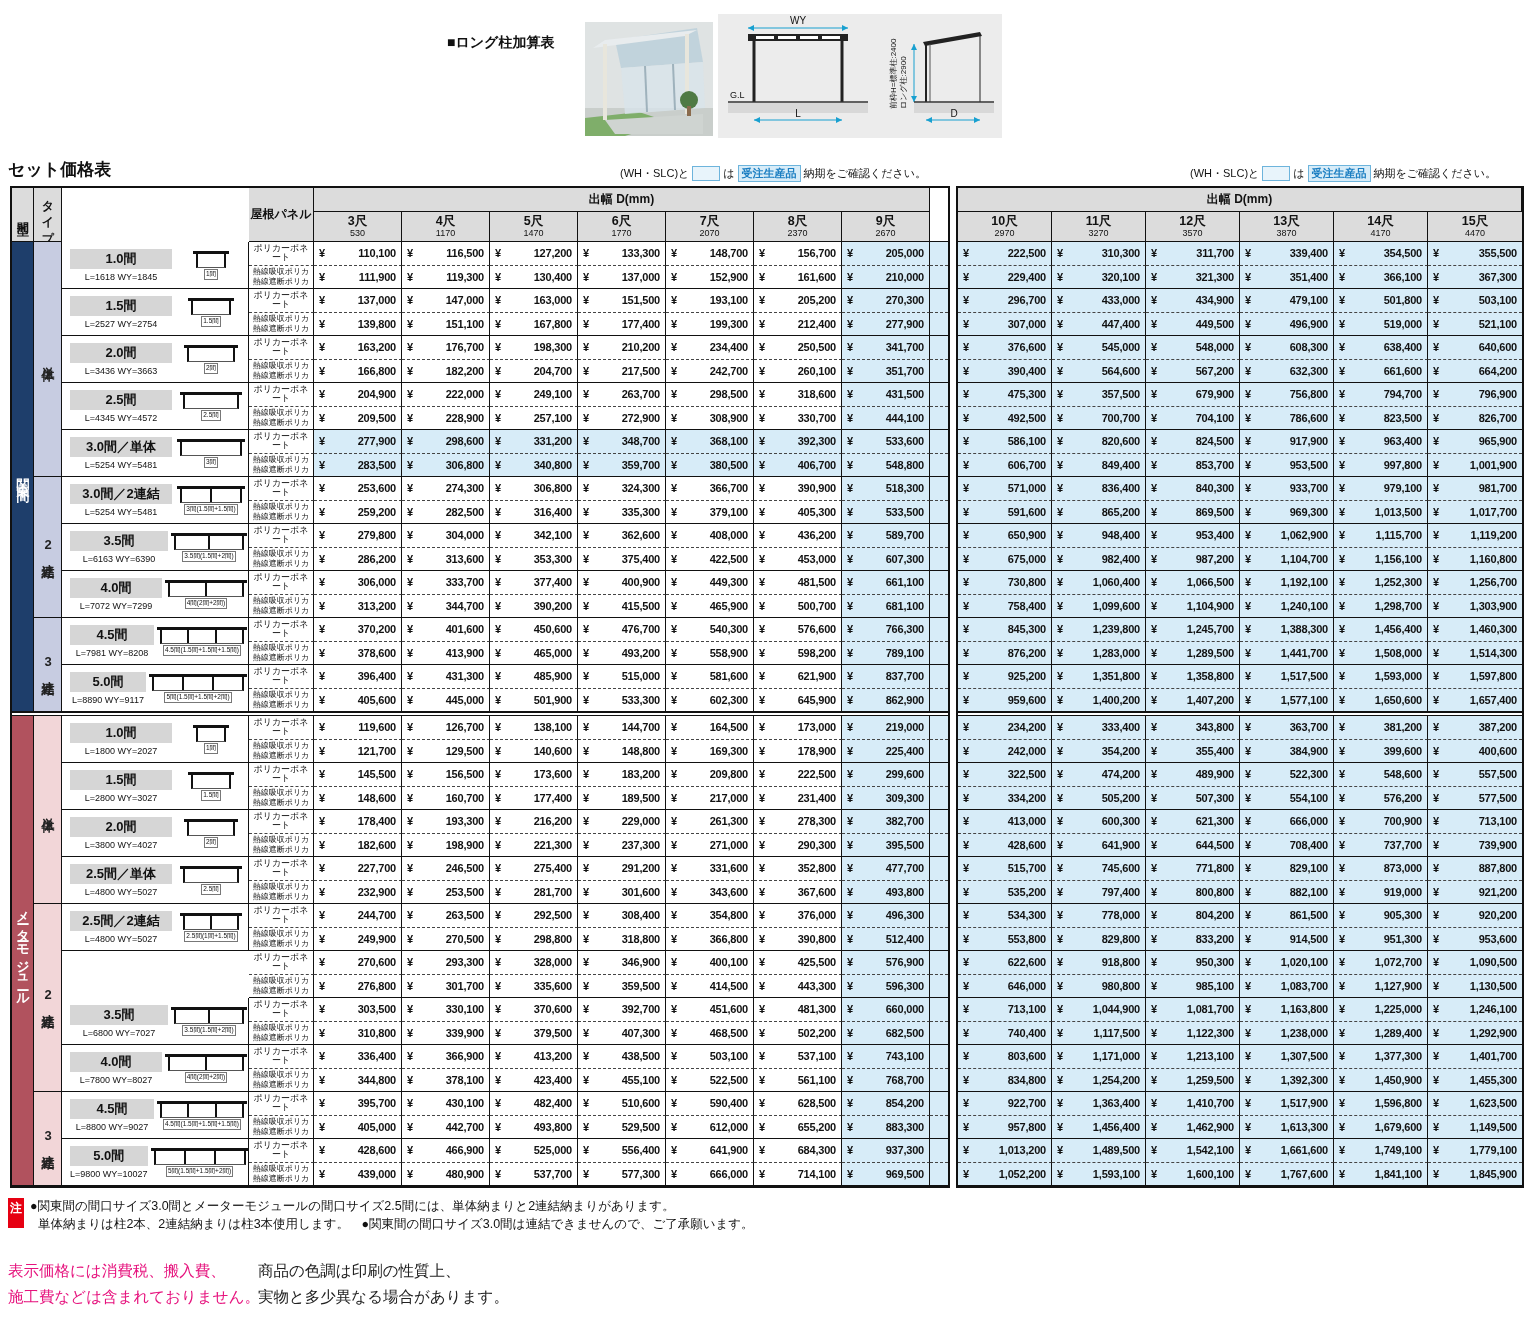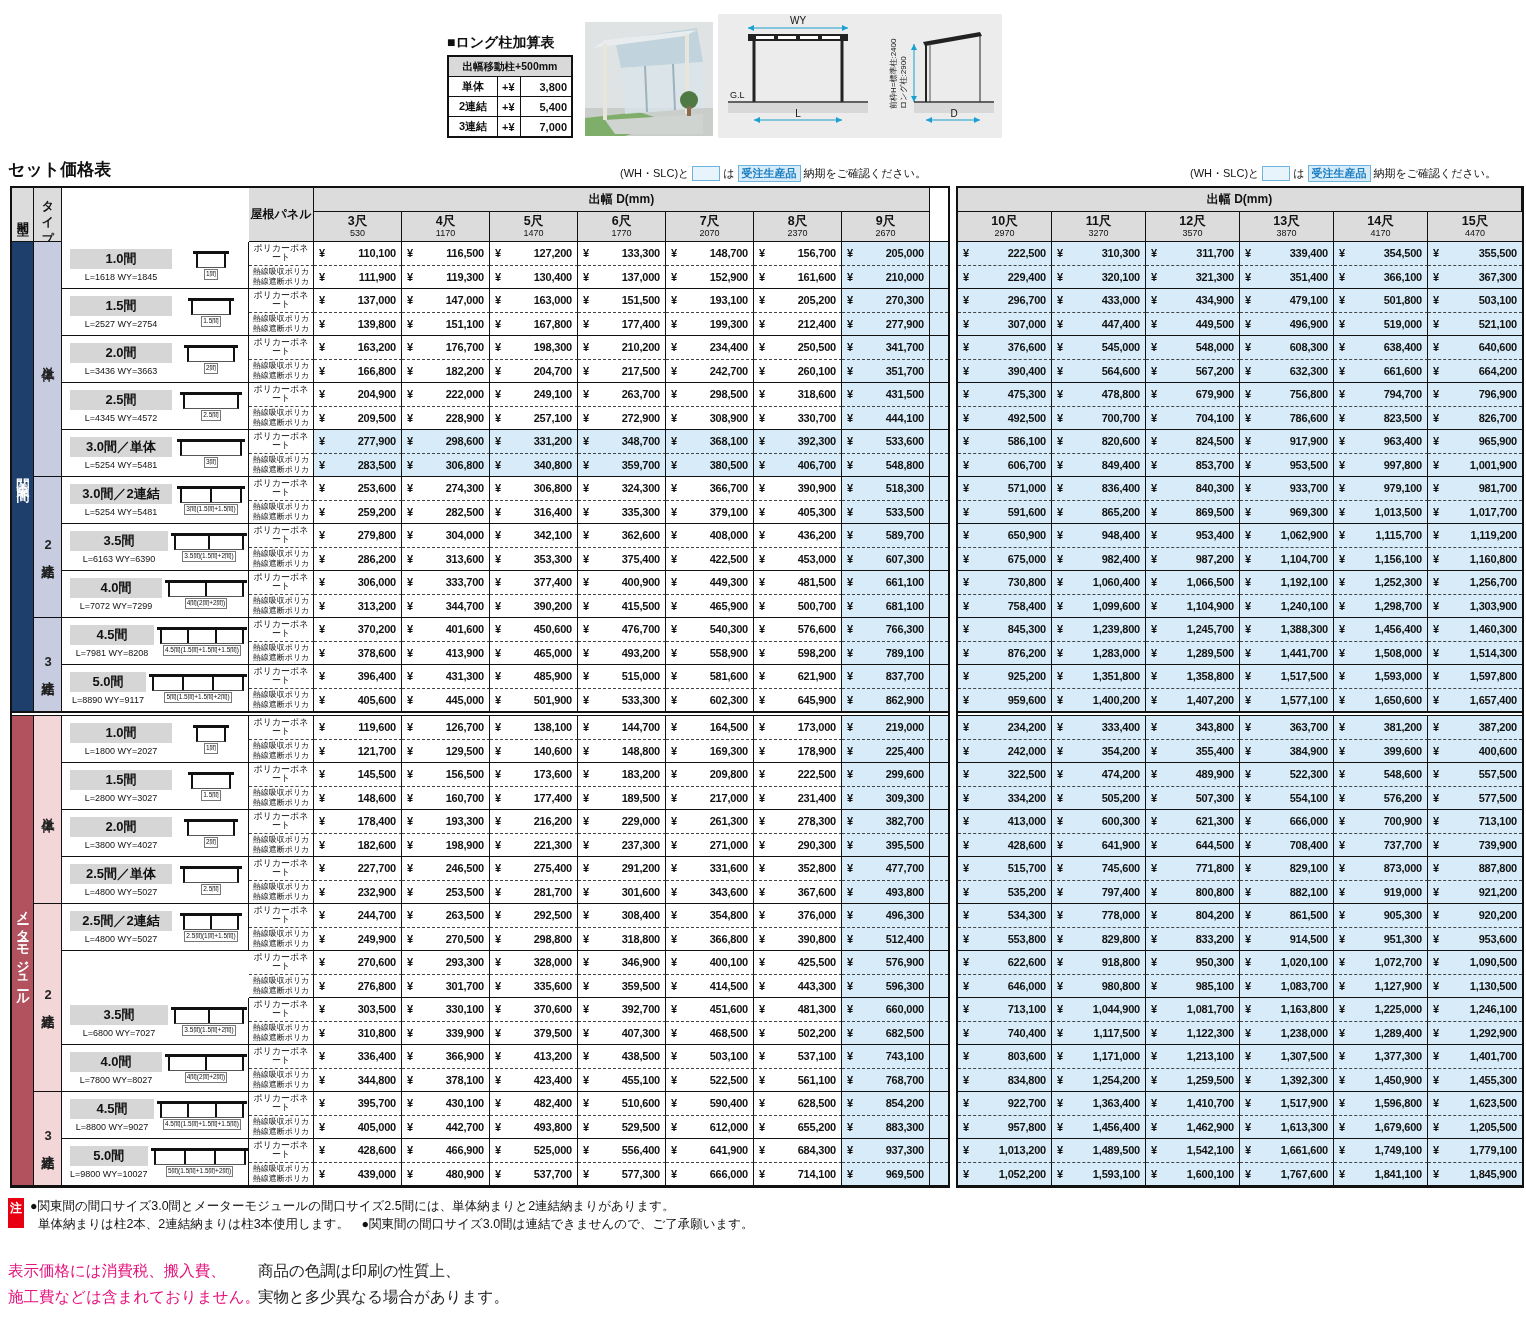--- a/index.html
+++ b/index.html
@@ -58,42 +58,20 @@
             display:flex;align-items:flex-start;justify-content:center;padding-top:2px;box-sizing:border-box;}
   .noteline{font-size:12.5px;line-height:18px;}
   .pinknote{color:#e6127d;font-size:15.5px;line-height:26px;}
   .blacknote{color:#222;font-size:15.5px;line-height:26px;}
 </style>
 </head>
 <body>
 
 <div class="abs" style="left:447px;top:34px;">
   <div class="addon-title">■ロング柱加算表</div>
-  <table class="addon">
-    <tbody id="addon-body">
-        <tr>
-          <td class="hd" colspan="3">出幅移動柱+500mm</td>
-        </tr>
-        <tr>
-          <td class="lb">単体</td>
-          <td class="pl">+¥</td>
-          <td class="pr">3,800</td>
-        </tr>
-        <tr>
-          <td class="lb">2連結</td>
-          <td class="pl">+¥</td>
-          <td class="pr">5,400</td>
-        </tr>
-        <tr>
-          <td class="lb">3連結</td>
-          <td class="pl">+¥</td>
-          <td class="pr">7,000</td>
-        </tr>
-      </tbody>
-  </table>
 </div>
 
 <div class="abs photo" style="left:585px;top:22px;">
   <svg width="128" height="114" viewBox="0 0 128 114">
     <rect x="0" y="0" width="128" height="114" fill="#dfe3e3"></rect>
     <rect x="0" y="86" width="128" height="28" fill="#c9cecb"></rect>
     <polygon points="0,114 0,96 54,90 84,100 40,114" fill="#7fae6a"></polygon>
     <polygon points="20,98 118,92 118,112 30,112" fill="#cfd4d1"></polygon>
     <polygon points="30,18 112,6 118,40 36,46" fill="#bcd0da" opacity="0.85"></polygon>
     <polygon points="36,46 118,40 120,86 40,92" fill="#d8e4ea" opacity="0.8"></polygon>
@@ -1937,21 +1915,21 @@
     <div class="c pricecell hl lastcol" style="grid-area: 8 / 6 / span 1 / span 1;">
       <span>¥</span>
       <span>664,200</span>
     </div>
     <div class="c pricecell hl dash" style="grid-area: 9 / 1 / span 1 / span 1;">
       <span>¥</span>
       <span>475,300</span>
     </div>
     <div class="c pricecell hl dash" style="grid-area: 9 / 2 / span 1 / span 1;">
       <span>¥</span>
-      <span>478,800</span>
+      <span>357,500</span>
     </div>
     <div class="c pricecell hl dash" style="grid-area: 9 / 3 / span 1 / span 1;">
       <span>¥</span>
       <span>679,900</span>
     </div>
     <div class="c pricecell hl dash" style="grid-area: 9 / 4 / span 1 / span 1;">
       <span>¥</span>
       <span>756,800</span>
     </div>
     <div class="c pricecell hl dash" style="grid-area: 9 / 5 / span 1 / span 1;">
@@ -2697,21 +2675,21 @@
     <div class="c pricecell hl" style="grid-area: 41 / 4 / span 1 / span 1;">
       <span>¥</span>
       <span>1,613,300</span>
     </div>
     <div class="c pricecell hl" style="grid-area: 41 / 5 / span 1 / span 1;">
       <span>¥</span>
       <span>1,679,600</span>
     </div>
     <div class="c pricecell hl lastcol" style="grid-area: 41 / 6 / span 1 / span 1;">
       <span>¥</span>
-      <span>1,205,500</span>
+      <span>1,149,500</span>
     </div>
     <div class="c pricecell hl dash" style="grid-area: 42 / 1 / span 1 / span 1;">
       <span>¥</span>
       <span>1,013,200</span>
     </div>
     <div class="c pricecell hl dash" style="grid-area: 42 / 2 / span 1 / span 1;">
       <span>¥</span>
       <span>1,489,500</span>
     </div>
     <div class="c pricecell hl dash" style="grid-area: 42 / 3 / span 1 / span 1;">

